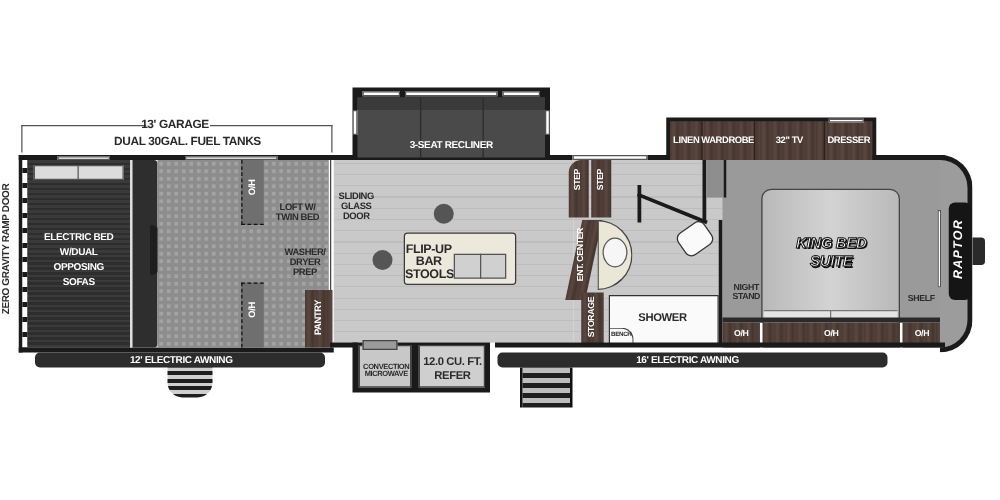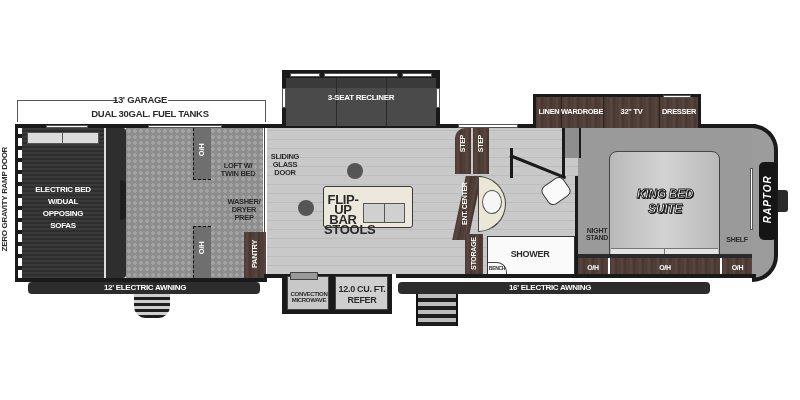--- a/index.html
+++ b/index.html
@@ -75,33 +75,33 @@
 <div class="wall" style="left:282px;top:70px;width:158px;height:58px;"></div>
 <div class="abs" style="left:286px;top:78px;width:150px;height:48px;background:#4a4a4a;"></div>
 <div class="abs" style="left:286px;top:78px;width:150px;height:10px;background:#3a3a3a;"></div>
 <div class="abs" style="left:336px;top:78px;width:1px;height:48px;background:#2a2a2a;"></div>
 <div class="abs" style="left:386px;top:78px;width:1px;height:48px;background:#2a2a2a;"></div>
 <div class="window" style="left:290px;top:73px;width:30px;height:4px;"></div>
 <div class="window" style="left:324px;top:73px;width:74px;height:4px;"></div>
 <div class="window" style="left:402px;top:73px;width:30px;height:4px;"></div>
 <div class="window" style="left:282px;top:88px;width:4px;height:20px;"></div>
 <div class="window" style="left:436px;top:88px;width:4px;height:20px;"></div>
-<div class="lbl lbl-light" style="left:316px;top:94px;width:90px;font-size:8px;">3-SEAT RECLINER</div>
+<div class="lbl lbl-light" style="left:316px;top:112px;width:90px;font-size:8px;">3-SEAT RECLINER</div>
 
 <div class="wall" style="left:264px;top:124px;width:20px;height:4px;"></div>
 <div class="wall" style="left:438px;top:124px;width:20px;height:4px;"></div>
 
 <div class="abs floor-wood" style="left:267px;top:128px;width:192px;height:146px;"></div>
 <div class="lbl lbl-dark" style="left:268px;top:153px;width:34px;font-size:7.5px;">SLIDING GLASS DOOR</div>
 
 <div class="abs" style="left:347px;top:163px;width:16px;height:16px;border-radius:50%;background:#555;"></div>
 <div class="abs" style="left:298px;top:200px;width:16px;height:16px;border-radius:50%;background:#555;"></div>
 
 <div class="abs" style="left:323px;top:186px;width:90px;height:42px;background:#ece8dc;border:1.5px solid #3a3a3a;border-radius:3px;box-sizing:border-box;"></div>
-<div class="lbl lbl-dark" style="left:324px;top:195px;width:38px;font-size:13px;line-height:10px;">FLIP-UP BAR STOOLS</div>
+<div class="lbl lbl-dark" style="left:324px;top:195px;width:38px;font-size:10px;line-height:10px;">FLIP-UP BAR STOOLS</div>
 <div class="abs" style="left:363px;top:203px;width:42px;height:20px;background:#d0d0d0;border:1px solid #555;box-sizing:border-box;"></div>
 <div class="abs" style="left:384px;top:203px;width:1px;height:20px;background:#555;"></div>
 
 <div class="wall" style="left:264px;top:274px;width:22px;height:4px;"></div>
 <div class="abs" style="left:282px;top:274px;width:110px;height:40px;background:#1a1a1a;"></div>
 <div class="abs" style="left:287px;top:276px;width:42px;height:34px;background:#c8c8c8;border:1px solid #444;box-sizing:border-box;"></div>
 <div class="abs" style="left:290px;top:272px;width:26px;height:6px;background:#9a9a9a;border:1px solid #444;"></div>
 <div class="lbl lbl-dark" style="left:287px;top:291px;width:44px;font-size:6px;">CONVECTION MICROWAVE</div>
 <div class="abs" style="left:335px;top:276px;width:53px;height:34px;background:#cfcfcf;border:1px solid #444;box-sizing:border-box;"></div>
 <div class="lbl lbl-dark" style="left:337px;top:284px;width:50px;font-size:9px;line-height:11px;">12.0 CU. FT. REFER</div>

